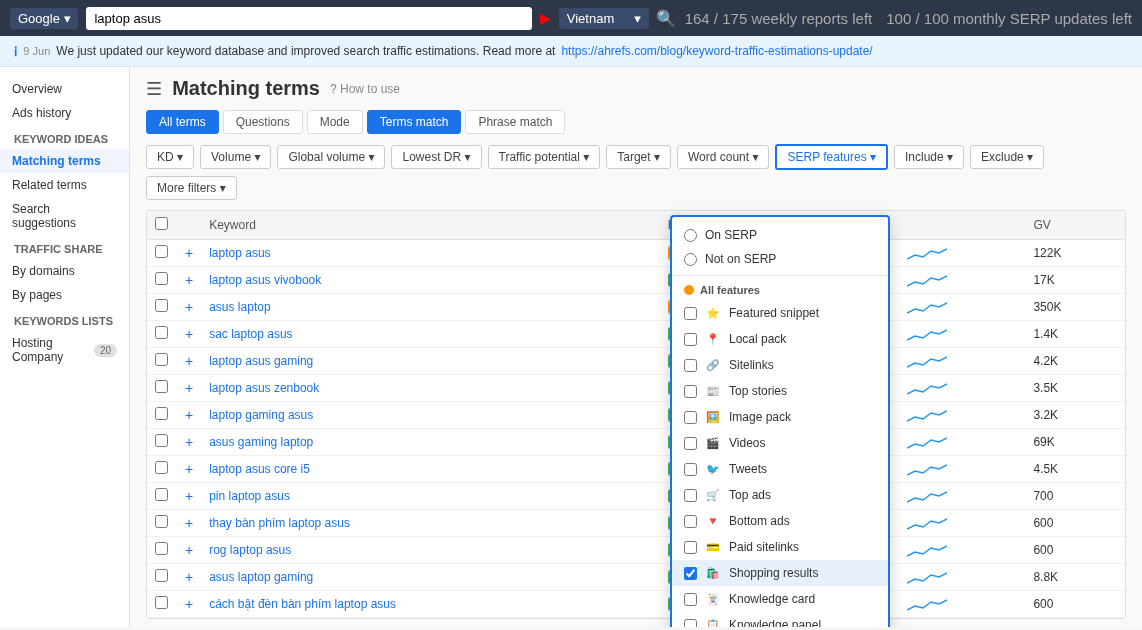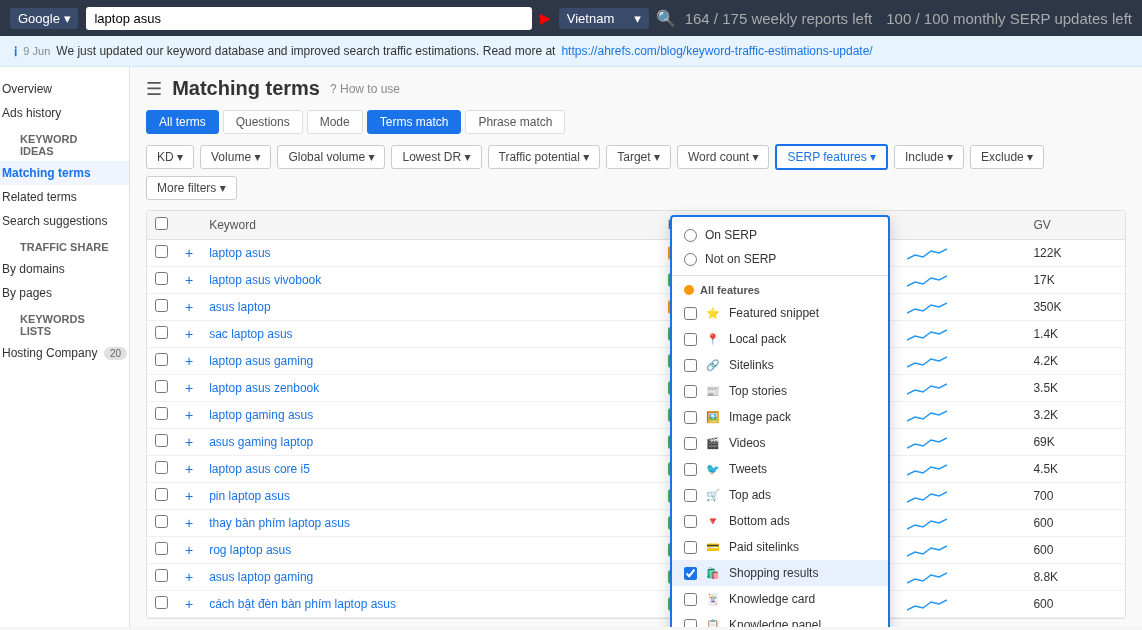--- a/index.html
+++ b/index.html
@@ -86,25 +86,25 @@
       width: 130px;
       background: #fff;
       border-right: 1px solid #e0e0e0;
       padding: 10px 0;
       flex-shrink: 0;
     }
     .sidebar-section-title {
       font-size: 11px;
       font-weight: bold;
       color: #666;
-      padding: 8px 20px 4px;
+      padding: 8px 14px 4px;
       text-transform: uppercase;
     }
     .sidebar-item {
-      padding: 5px 2px;
+      padding: 5px 12px;
       cursor: pointer;
       color: #333;
       font-size: 12px;
       display: flex;
       align-items: center;
       justify-content: space-between;
     }
     .sidebar-item.active { color: #1a73e8; font-weight: bold; background: #f0f4ff; }
     .sidebar-badge {
       background: #e0e0e0;

